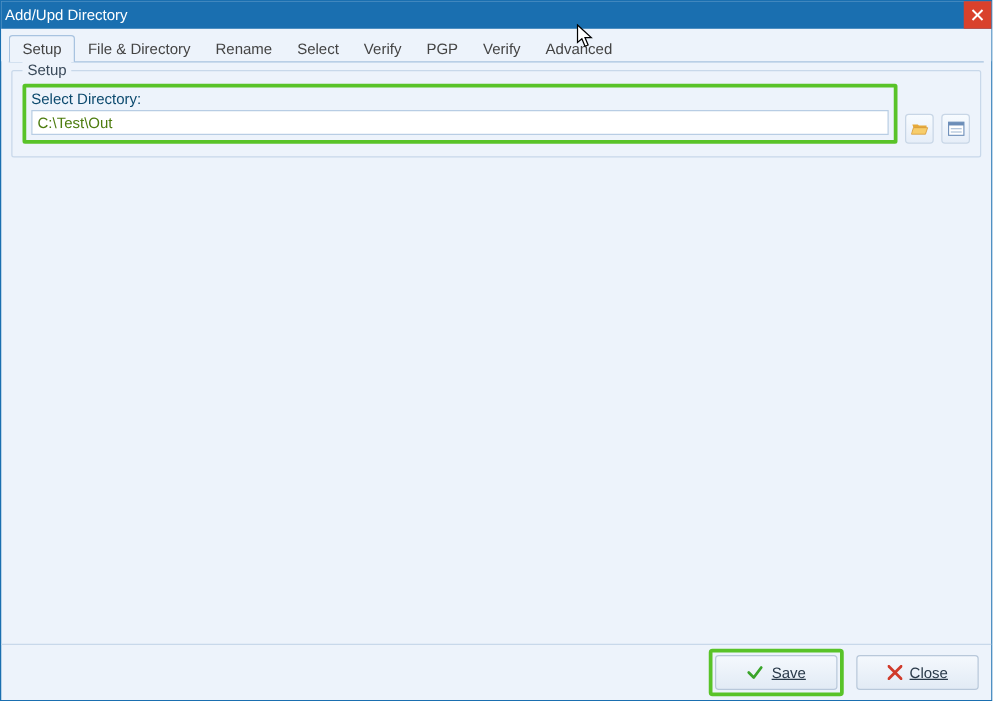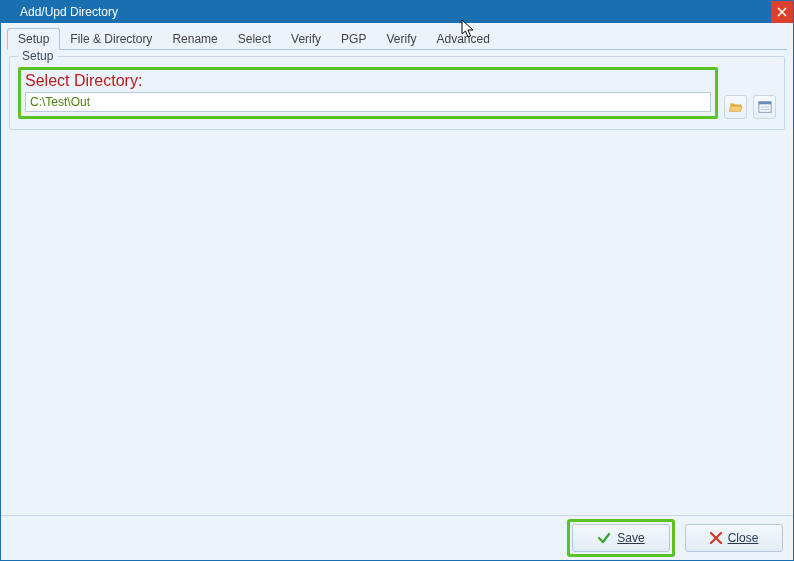--- a/index.html
+++ b/index.html
@@ -19,21 +19,21 @@
     flex-direction: column;
     position: relative;
   }
   
   .titlebar {
     height: 22px;
     background: #1a6fb0;
     color: #ffffff;
     display: flex;
     align-items: center;
-    padding-left: 19px;
+    padding-left: 3px;
     box-sizing: border-box;
     position: relative;
   }
   .titlebar .title-text {
     font-size: 12px;
   }
   .close-btn {
     position: absolute;
     right: 0;
     top: 0;
@@ -97,22 +97,22 @@
 
   
   .highlight-box {
     border: 3px solid #59c328;
     border-radius: 2px;
     padding: 2px 4px 4px 4px;
     display: inline-block;
     box-sizing: border-box;
   }
   .field-label {
-    font-size: 16px;
-    color: #b91c1c;
+    font-size: 12px;
+    color: #0c4a6e;
     margin-bottom: 2px;
   }
   .text-input {
     height: 20px;
     border: 1px solid #b8cde4;
     background: #ffffff;
     color: #4d7c0f;
     font-family: "Segoe UI", Tahoma, sans-serif;
     font-size: 12px;
     padding: 0 4px;

